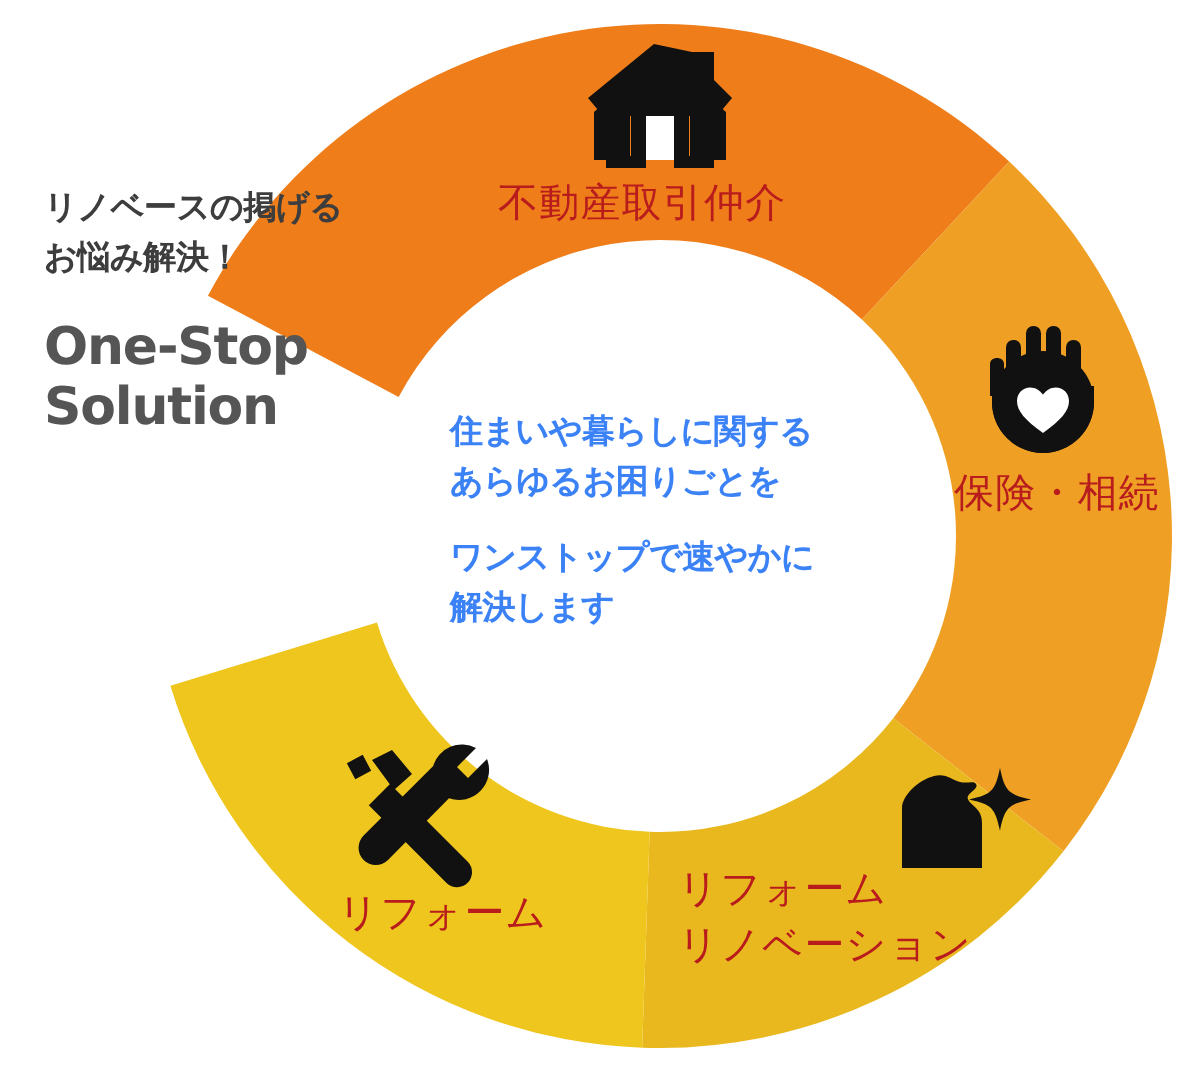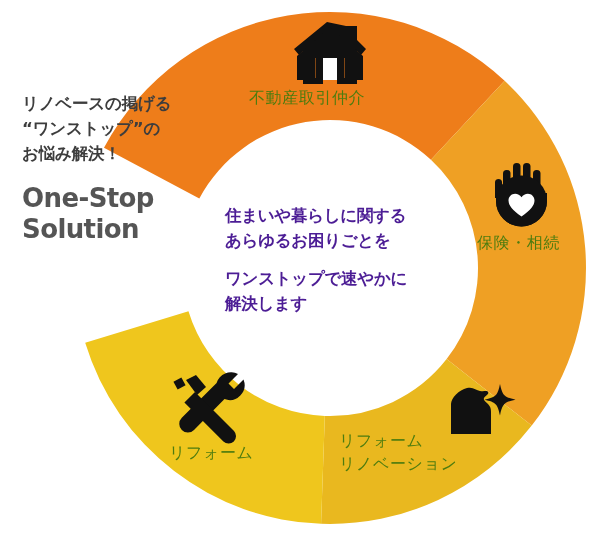--- a/index.html
+++ b/index.html
@@ -61,36 +61,36 @@
   .center-block {
     position: absolute;
     left: 225px;
     top: 203px;
     width: 235px;
   }
   .center-para {
     font-family: "DejaVu Sans", "Liberation Sans", sans-serif;
     font-size: 16.5px;
     font-weight: 700;
-    color: #4c1d95;
+    color: #3b82f6;
     line-height: 1.52;
     letter-spacing: -0.3px;
     white-space: nowrap;
   }
   .center-para.second {
     margin-top: 13px;
   }
 
   
   .seg-label {
     position: absolute;
     font-family: "DejaVu Sans", "Liberation Sans", sans-serif;
-    font-size: 16px;
+    font-size: 20px;
     font-weight: 500;
-    color: #4d7c0f;
+    color: #b91c1c;
     line-height: 1.42;
     letter-spacing: 0.6px;
     white-space: nowrap;
   }
   .lbl-real-estate { left: 249px; top: 87px; }
   .lbl-insurance   { left: 477px; top: 232px; }
   .lbl-reform      { left: 339px; top: 430px; }
   .lbl-vacant      { left: 169px; top: 442px; }
 
   .icon-wrap {
@@ -154,21 +154,20 @@
 
       <path d="M18 10 l10 -5 10 12 -9 8 Z"></path>
       <rect x="7" y="9" width="9" height="9" transform="rotate(-28 11.5 13.5)"></rect>
 
       <path d="M27 22 L66 61 a7.5 7.5 0 0 1 -10.6 10.6 L16.4 32.6 Z"></path>
     </g>
   </svg>
 
   <div class="left-block">
     <div class="lead-line">リノベースの掲げる</div>
-    <div class="lead-line">“ワンストップ”の</div>
     <div class="lead-line">お悩み解決！</div>
     <div class="headline">
       <div>One-Stop</div>
       <div>Solution</div>
     </div>
   </div>
 
   <div class="center-block">
     <div class="center-para">
       <div>住まいや暮らしに関する</div>

